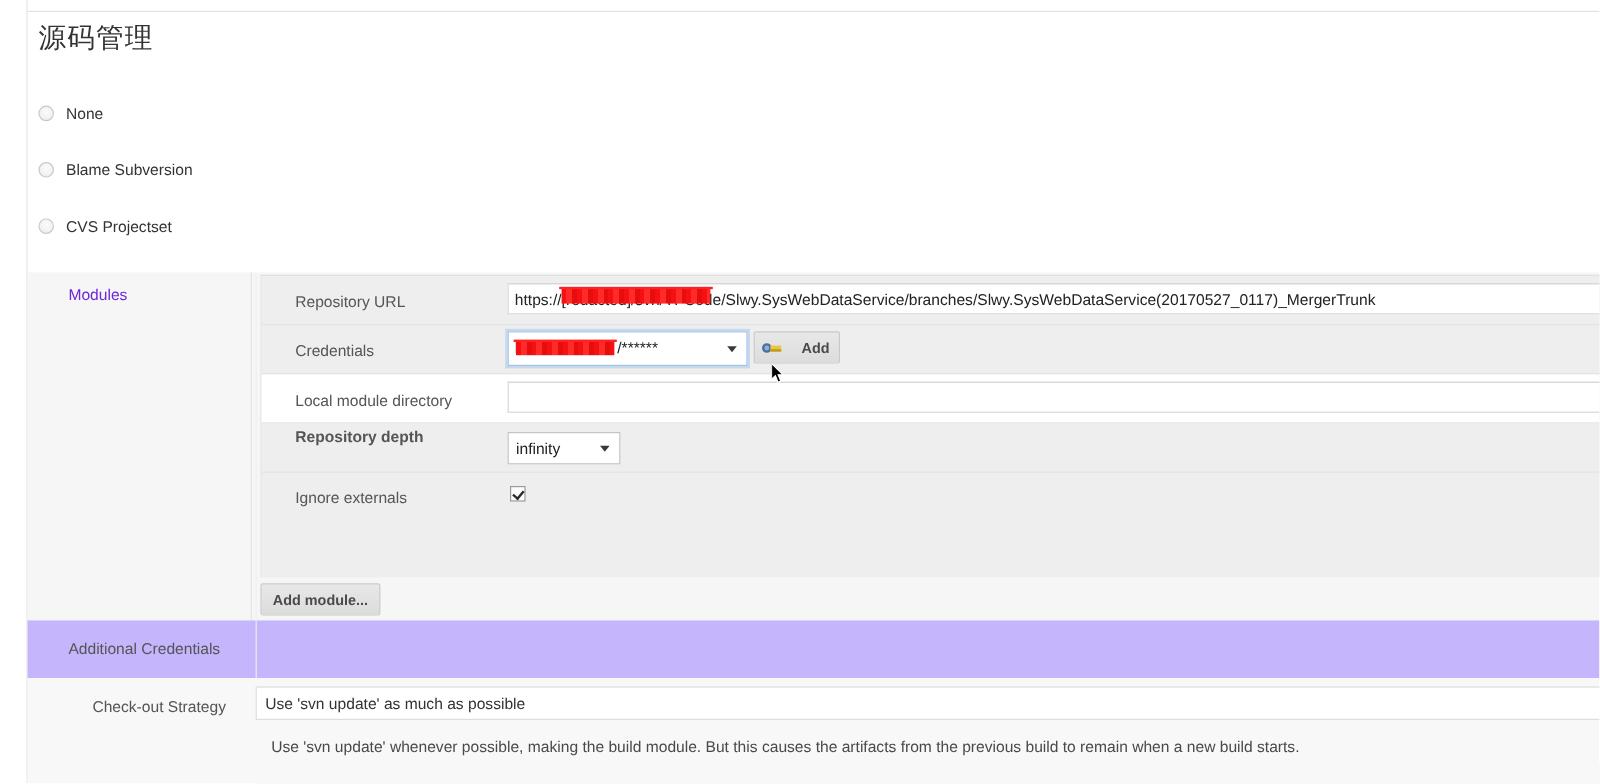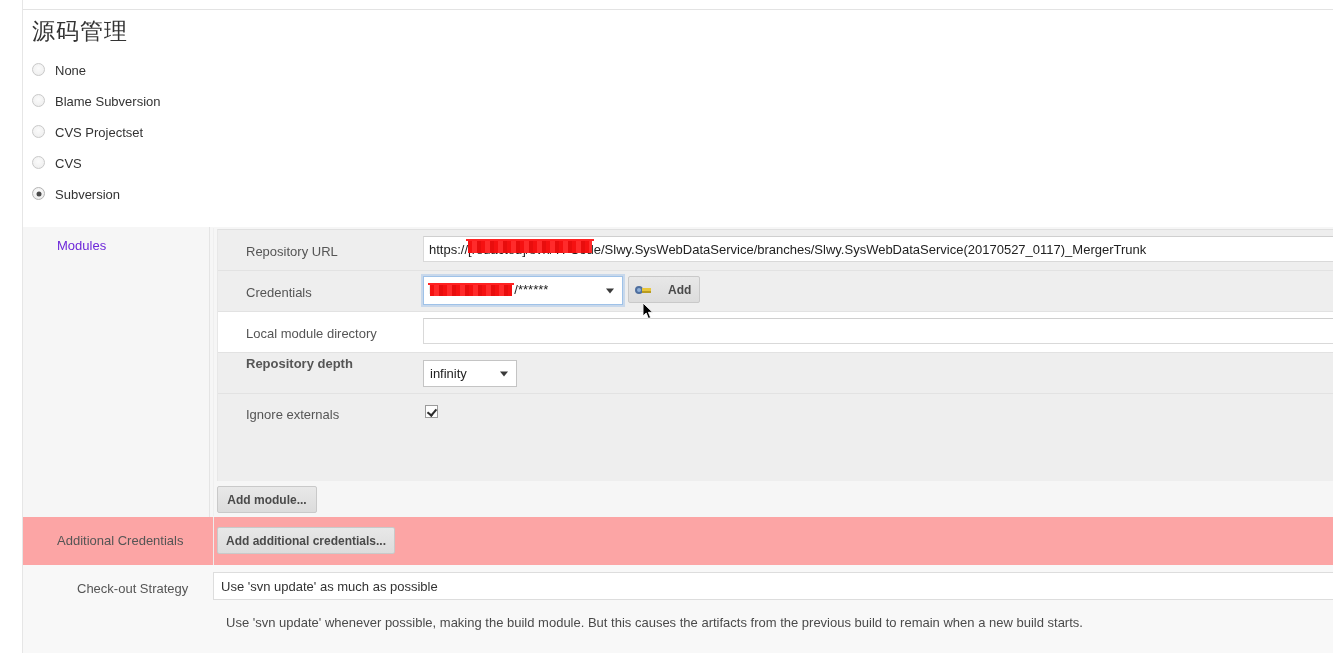--- a/index.html
+++ b/index.html
@@ -59,20 +59,22 @@
 
   
   .scm-radios {
     position: absolute;
     left: 32px; top: 63px;
     width: 1290px;
   }
   .radio-row {
     height: 31px;
     display: flex;
+    align-items: center;
+    margin-top: 16px;
   }
   .radio-dot {
     width: 13px; height: 13px;
     border-radius: 50%;
     border: 1px solid #b4b4b4;
     background: radial-gradient(circle at 50% 40%, #ffffff 0%, #f0f0f0 60%, #e2e2e2 100%);
     box-sizing: border-box;
     margin-right: 10px;
     flex: none;
     position: relative;
@@ -103,21 +105,21 @@
     width: 1310px;
     height: 426px;
   }
 
   
   .frow {
     position: relative;
     box-sizing: border-box;
     width: 1310px;
   }
-  .frow.white  { background: #fca5a5; }
+  .frow.white  { background: #c4b5fd; }
   .frow.lightgray { background: #f8f8f8; }
 
   .flabel {
     position: absolute;
     left: 34px;
     top: 0;
     width: 160px;
     font-size: 13px;
     color: #555555;
     line-height: 1.2;
@@ -429,23 +431,20 @@
       </div>
 
       <div class="btn" style="left:194px; top:259px; width:100px; height:27px;">
         <span>Add module...</span>
       </div>
 
     </div>
 
     <div class="frow white" style="position:absolute; left:0; top:290px; height:48px;">
       <span class="flabel" style="top:16px;">Additional Credentials</span>
-      <div class="btn" style="left:194px; top:10px; width:178px; height:27px;">
-        <span>Add additional credentials...</span>
-      </div>
       <div style="position:absolute; left:190px; top:0; width:1px; height:48px; background:#ededed;"></div>
     </div>
 
     <div class="frow lightgray" style="position:absolute; left:0; top:338px; height:88px;">
       <span class="flabel" style="top:16px;margin-left:20px;">Check-out Strategy</span>
       <div class="costrat" style="left:190px; top:7px; width:1143px; height:28px;">
         <span>Use 'svn update' as much as possible</span>
       </div>
       <div class="help-text" style="left:203px; top:50px;">Use 'svn update' whenever possible, making the build module. But this causes the artifacts from the previous build to remain when a new build starts.</div>
     </div>

